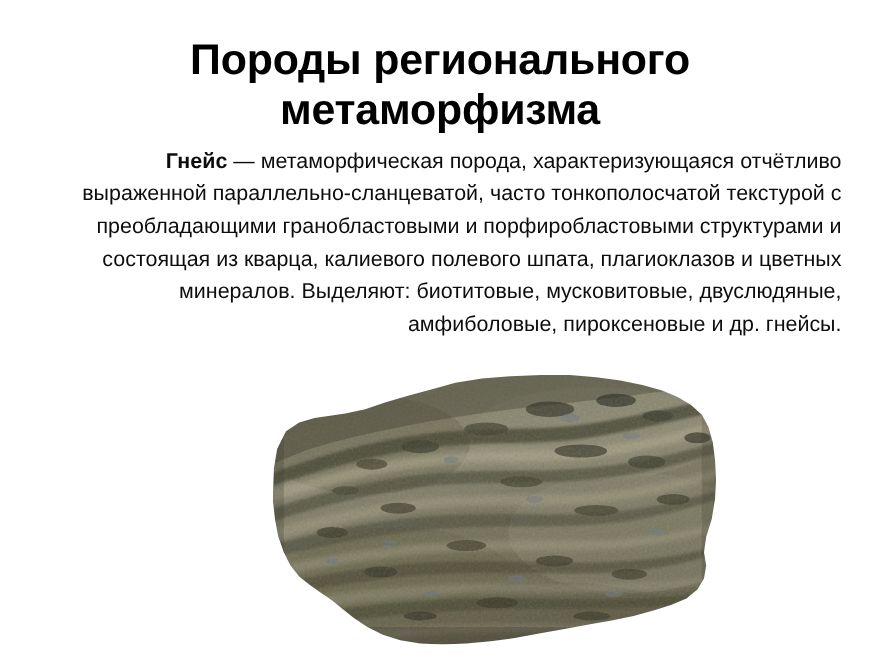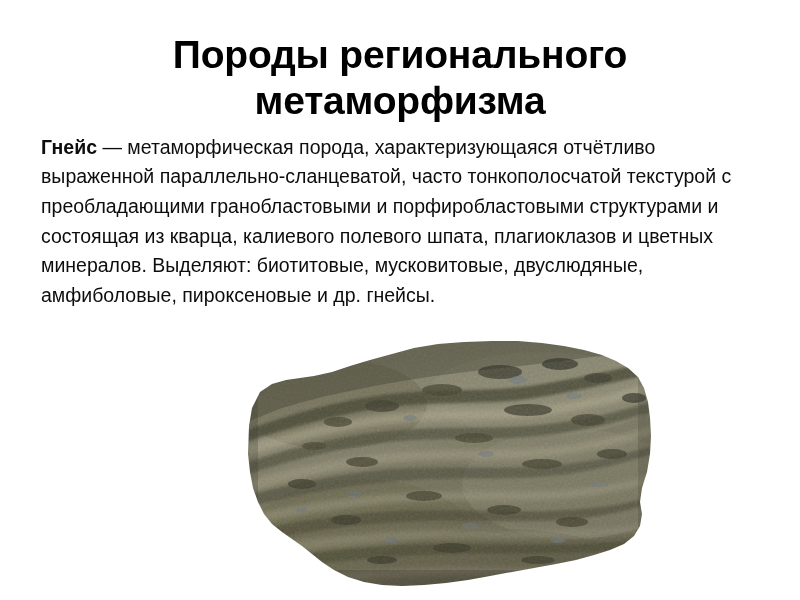--- a/index.html
+++ b/index.html
@@ -40,21 +40,21 @@
 
   
   .body-text {
     position: absolute;
     left: 41px;
     top: 113px;
     width: 724px;
     font-size: 19.5px;
     line-height: 29.7px;
     color: #0d0d0d;
-    text-align: left;
+    text-align: right;
     white-space: pre-line;
   }
   .body-text .lead {
     font-weight: bold;
   }
 
   
   .rock-figure {
     position: absolute;
     left: 202px;

